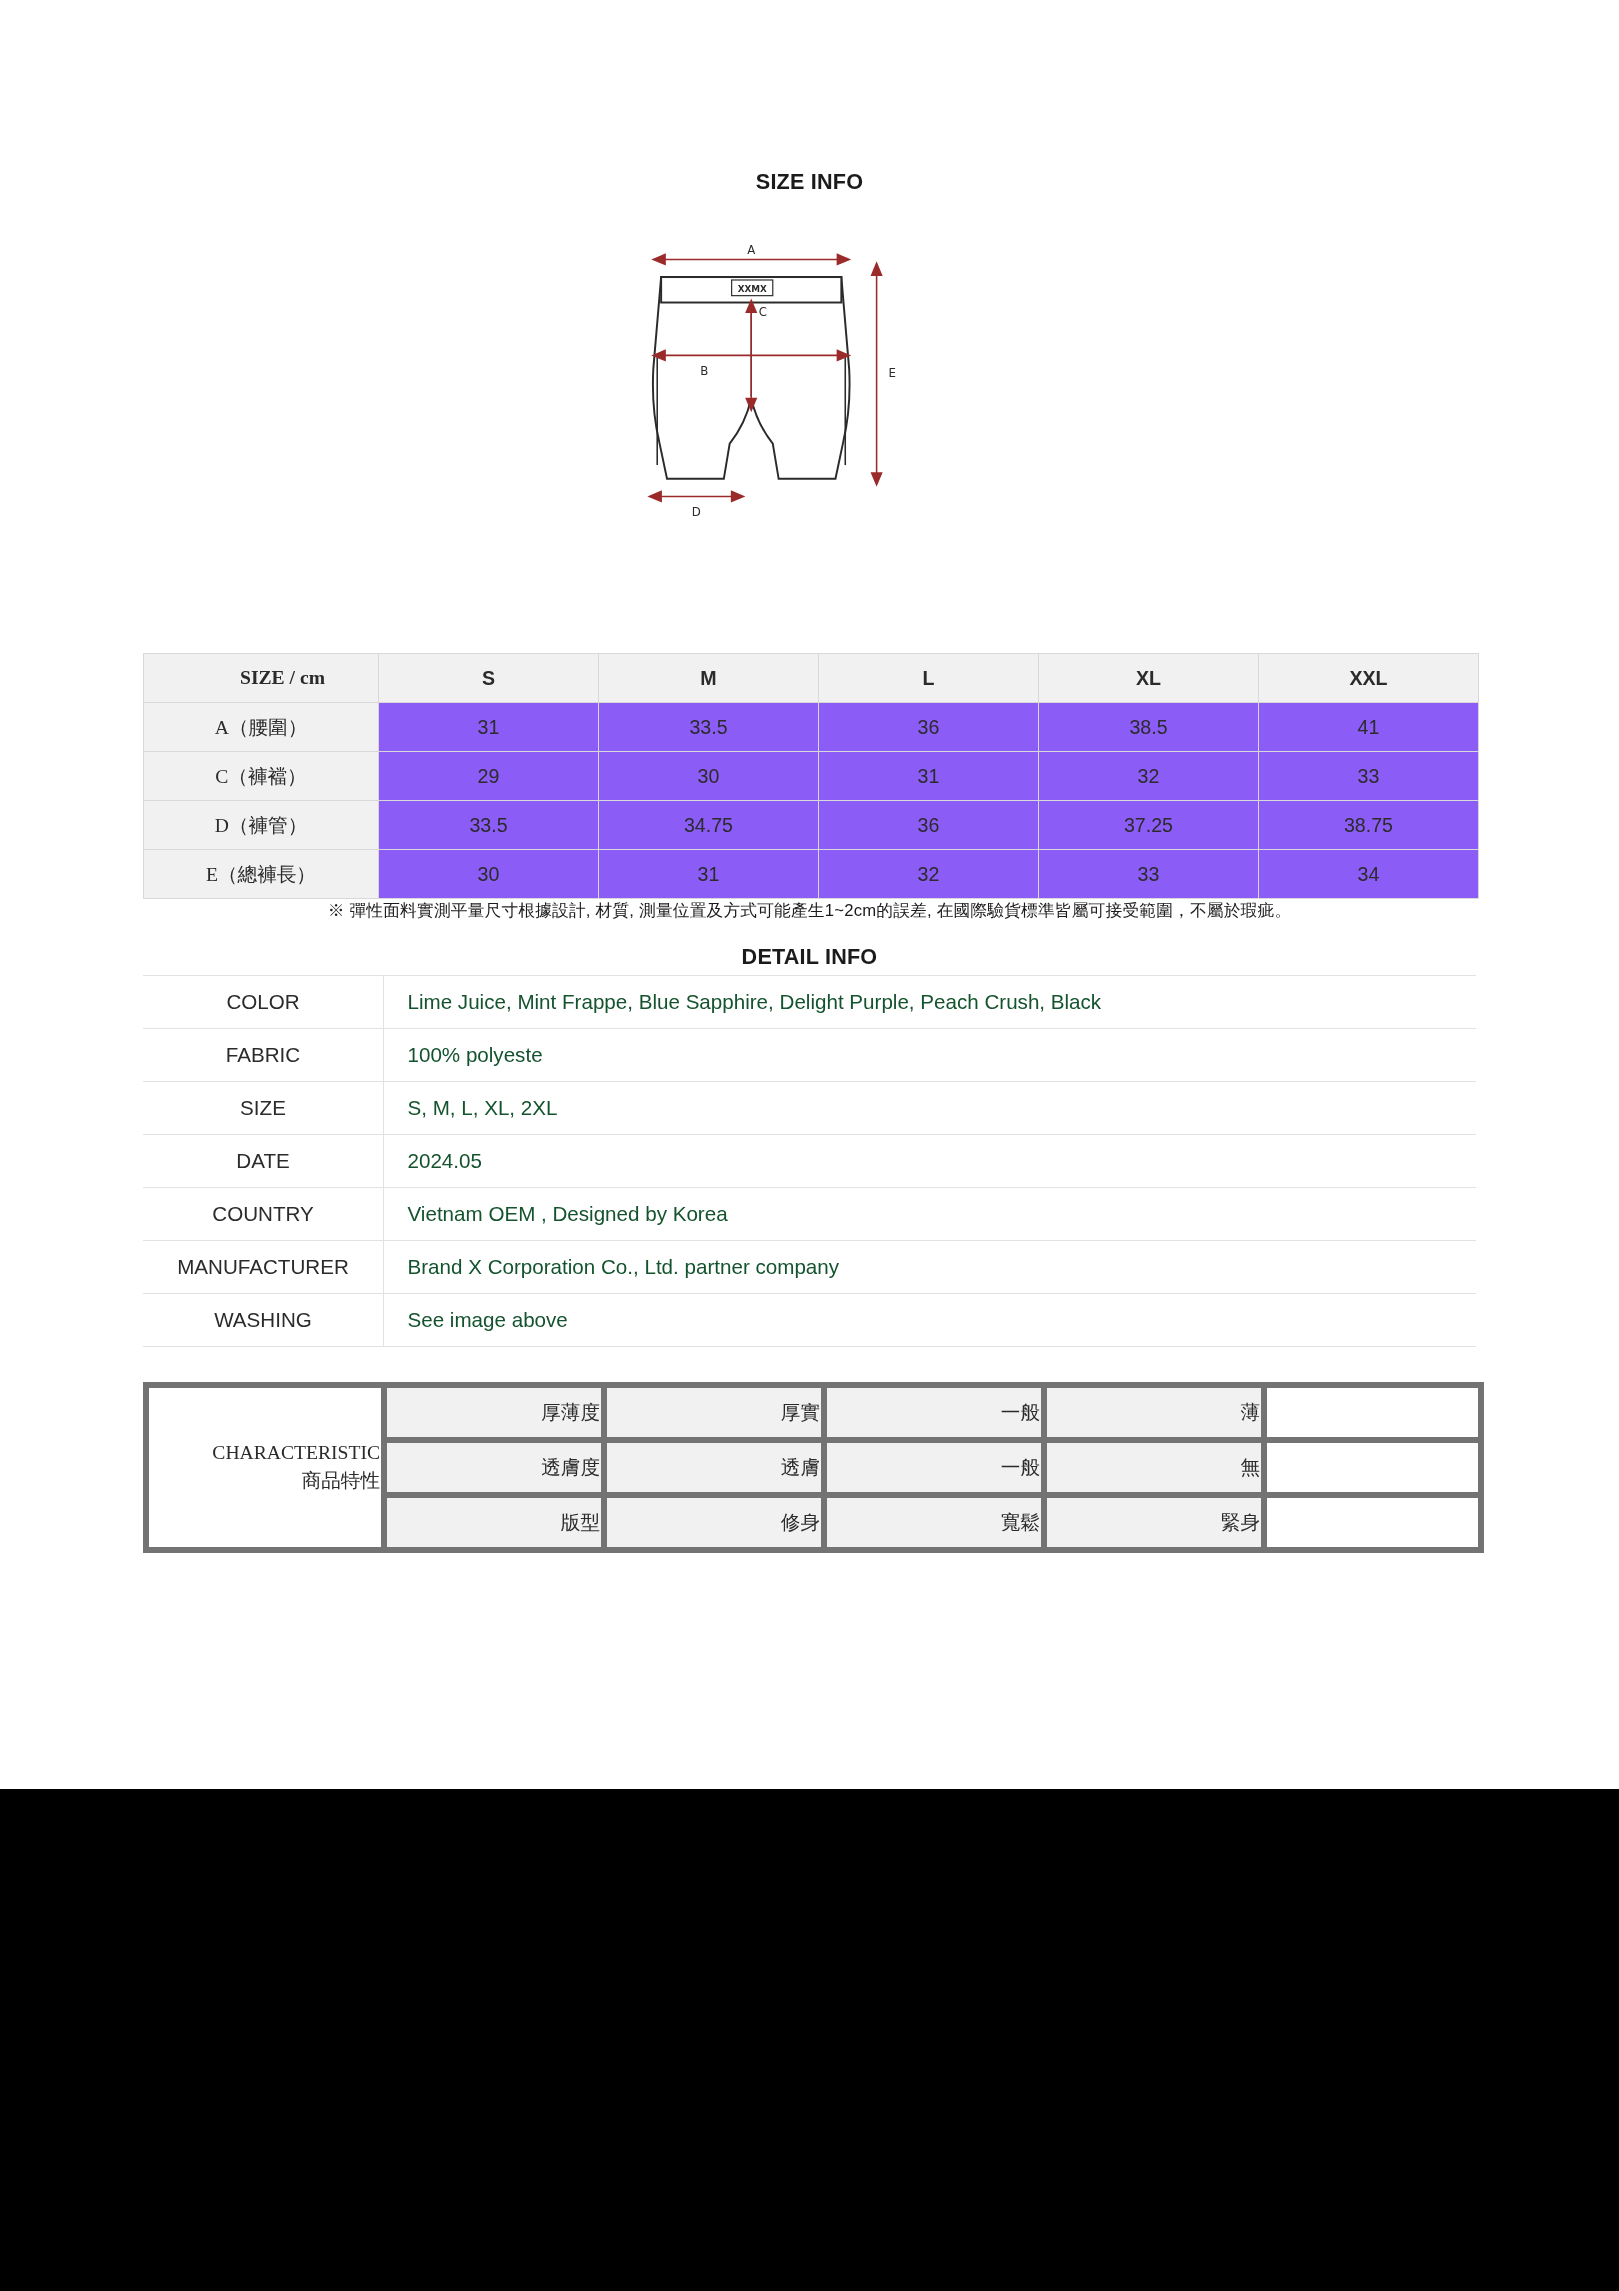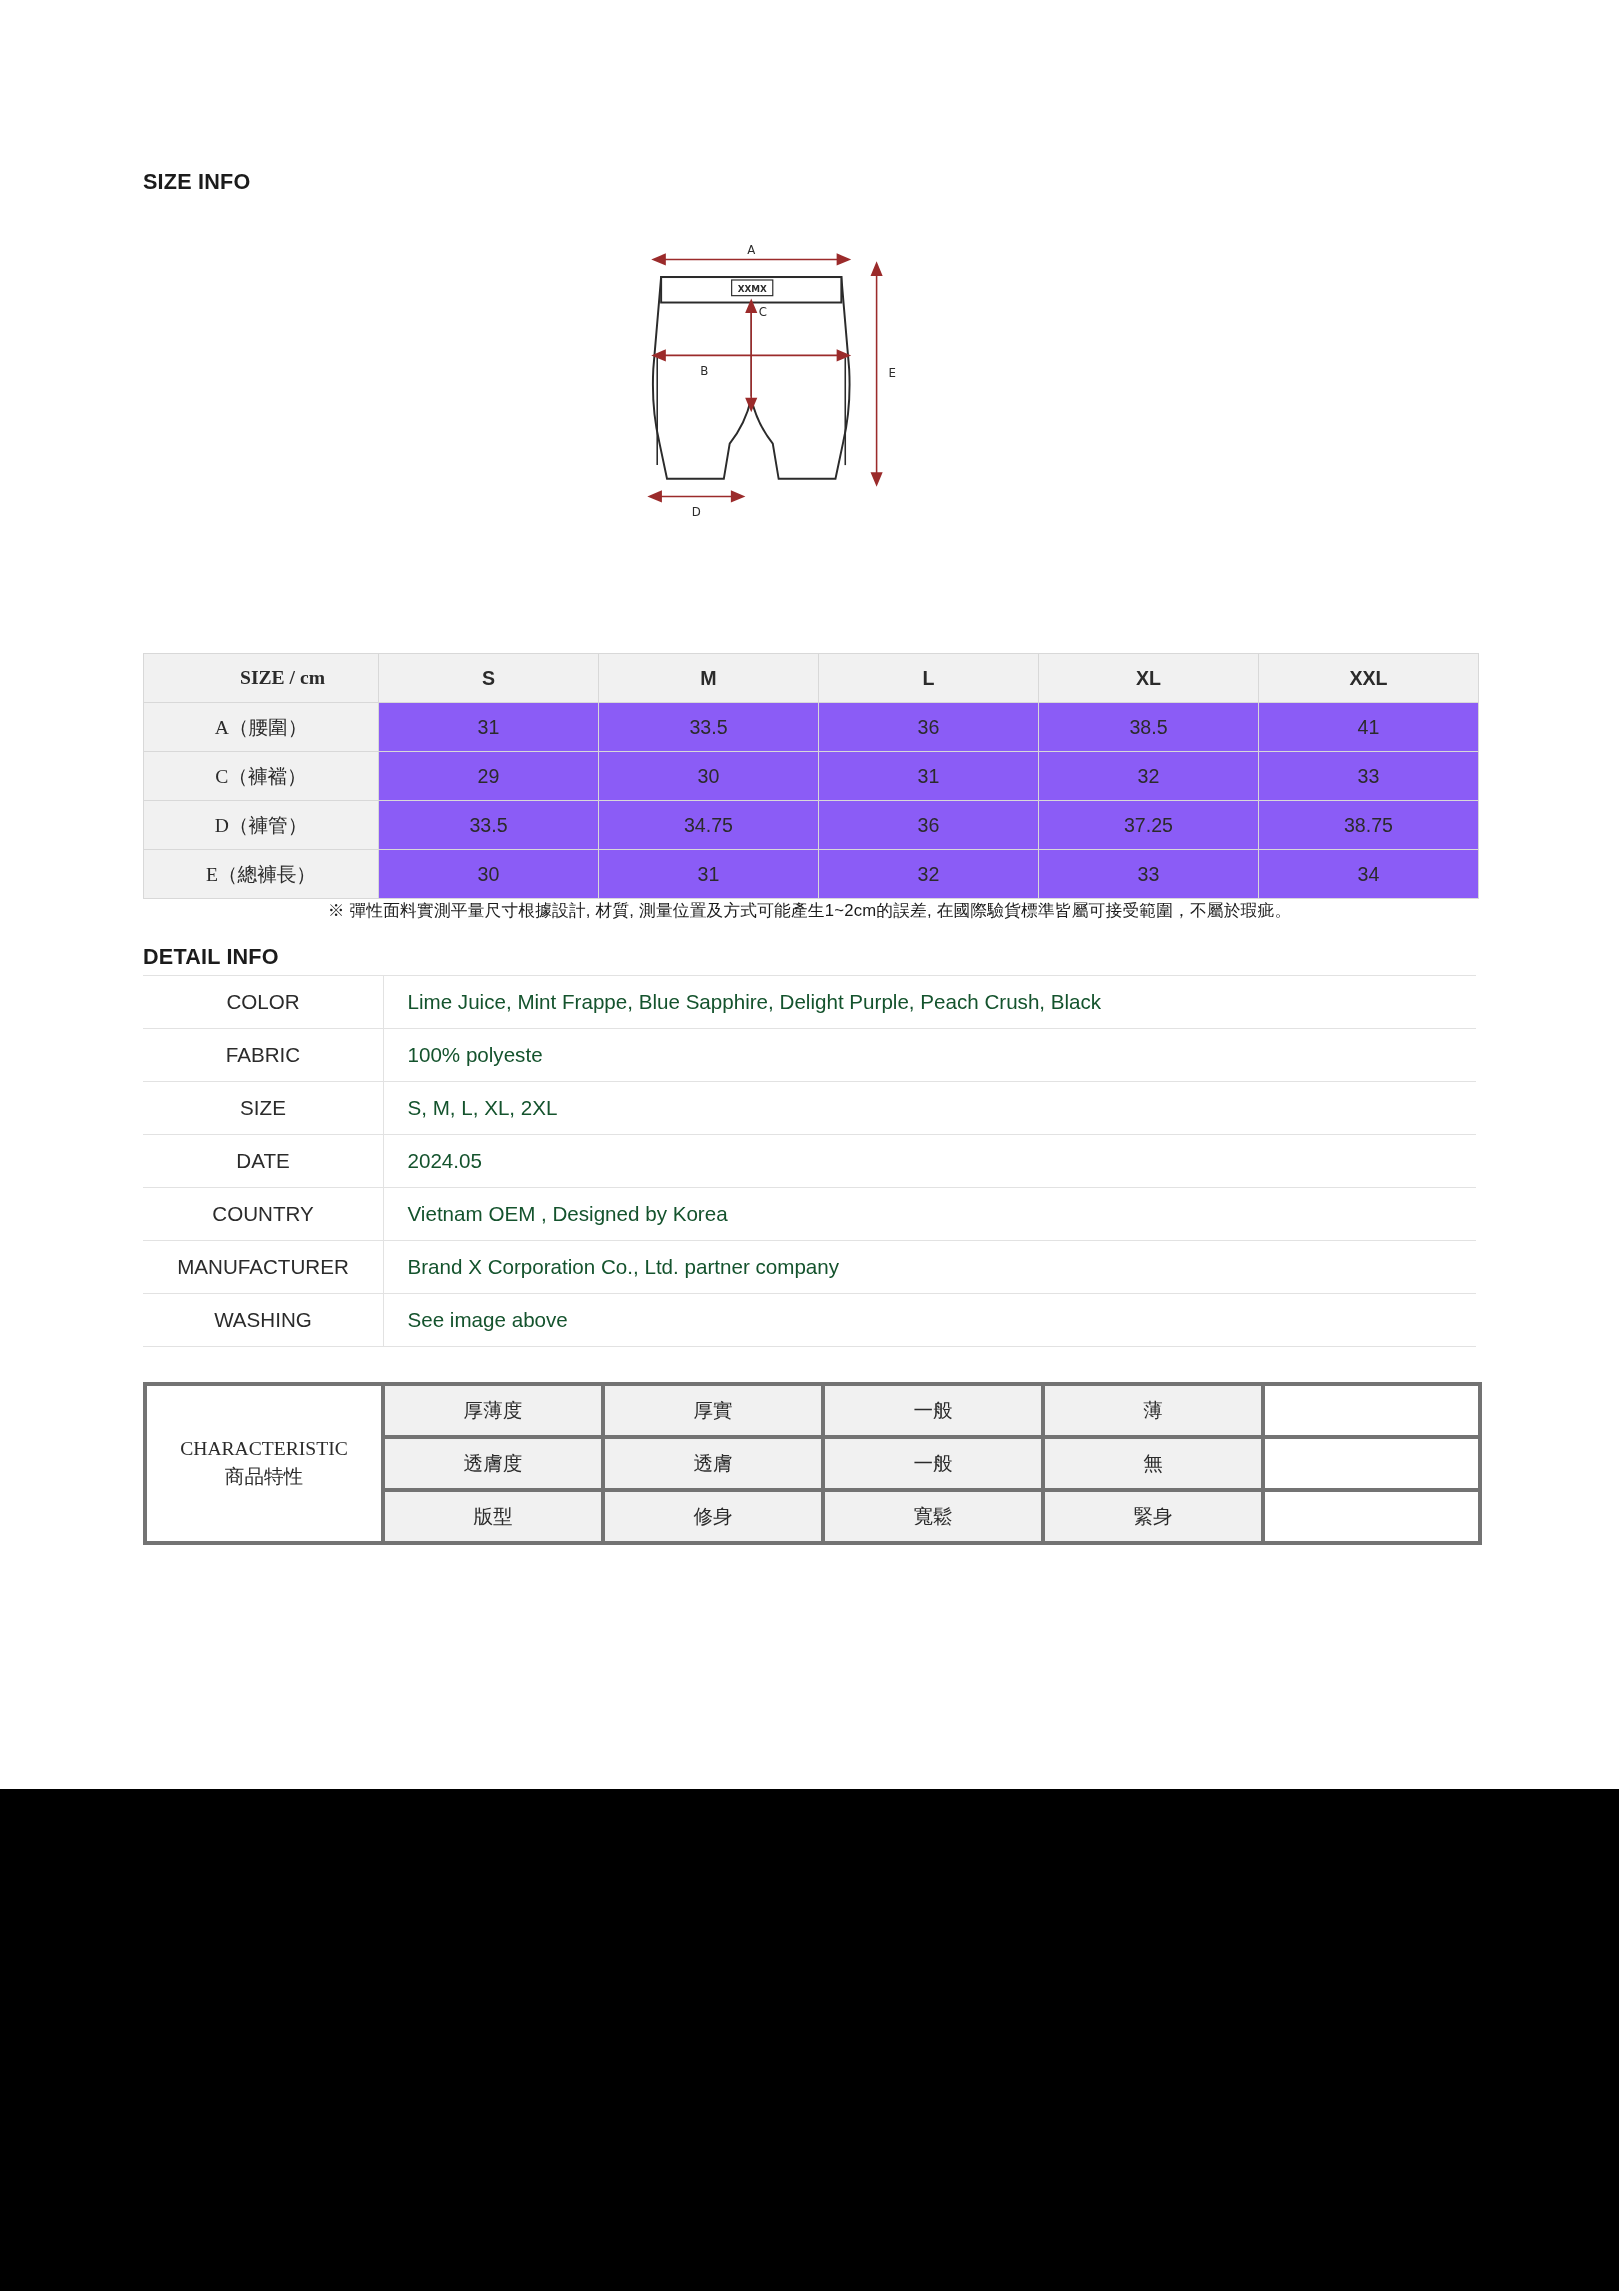--- a/index.html
+++ b/index.html
@@ -22,21 +22,21 @@
     background: #ffffff;
   }
   .inner {
     position: relative;
     width: 1333px;
     margin: 0 auto;
   }
 
   
   .heading {
-    text-align: left;
+    text-align: center;
     font-size: 21.6px;
     font-weight: 700;
     color: #1b1b1b;
     letter-spacing: 0.2px;
   }
   #size-info-heading { padding-top: 169px; }
 
   
   .diagram-wrap {
     display: flex;
@@ -114,23 +114,23 @@
   }
 
   
   .char-table {
     border-collapse: collapse;
     width: 1333px;
     margin-top: 35px;
     table-layout: fixed;
   }
   .char-table td {
-    border: 4px solid #737373;
+    border: 6px solid #737373;
     height: 47px;
-    text-align: center;
+    text-align: right;
     font-size: 19.6px;
     color: #2b2b2b;
   }
   .char-table td.charlabel {
     width: 238px;
     background: #ffffff;
     font-family: "Liberation Serif", serif;
     line-height: 1.45;
   }
   .char-table td.k {

